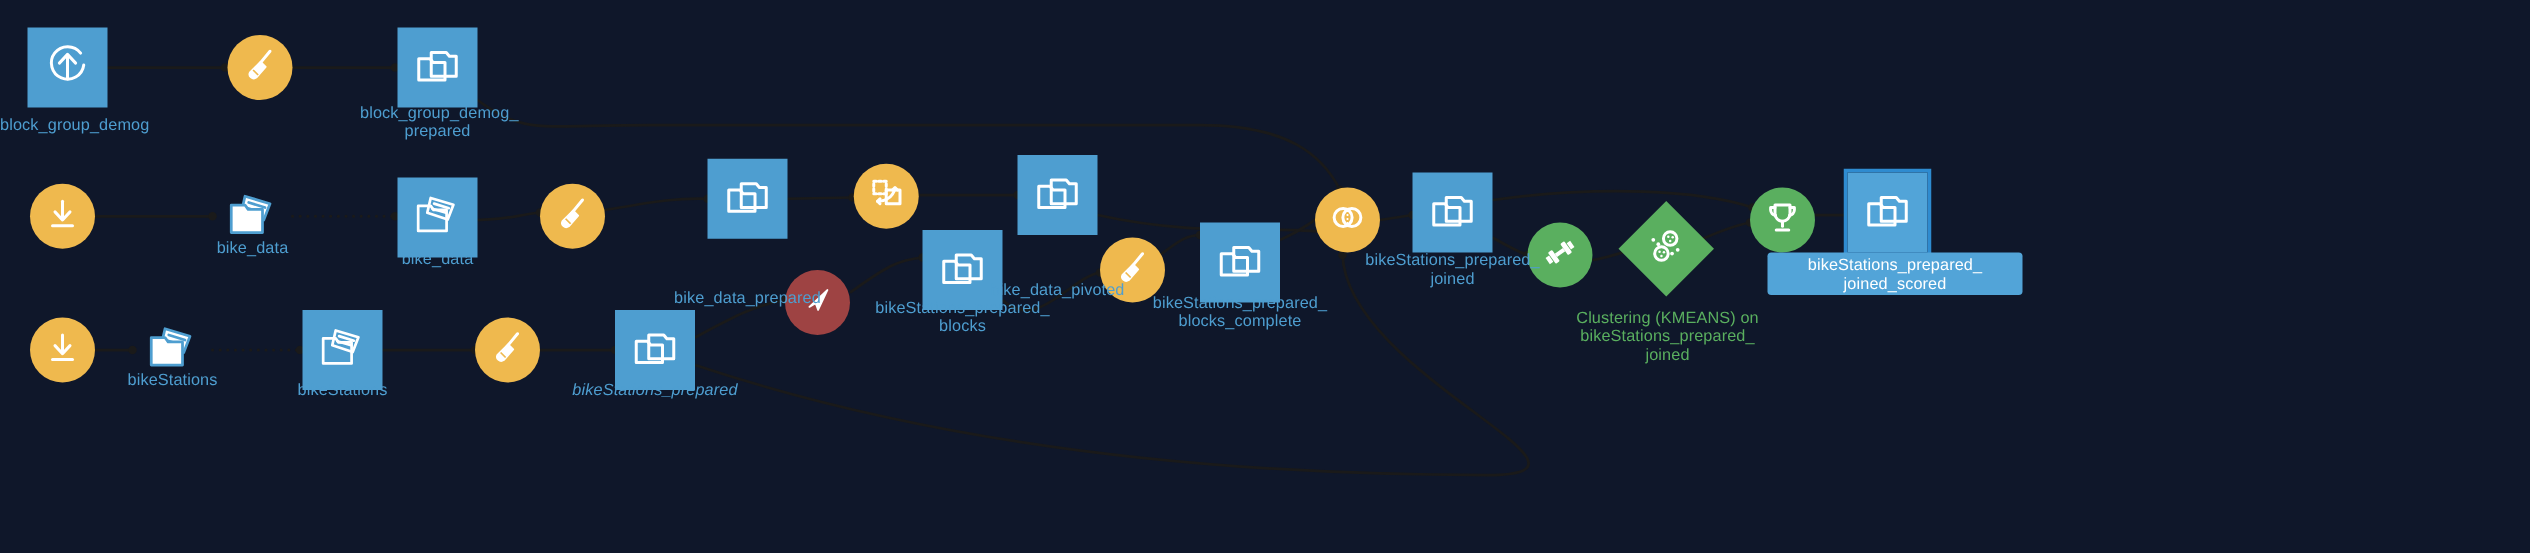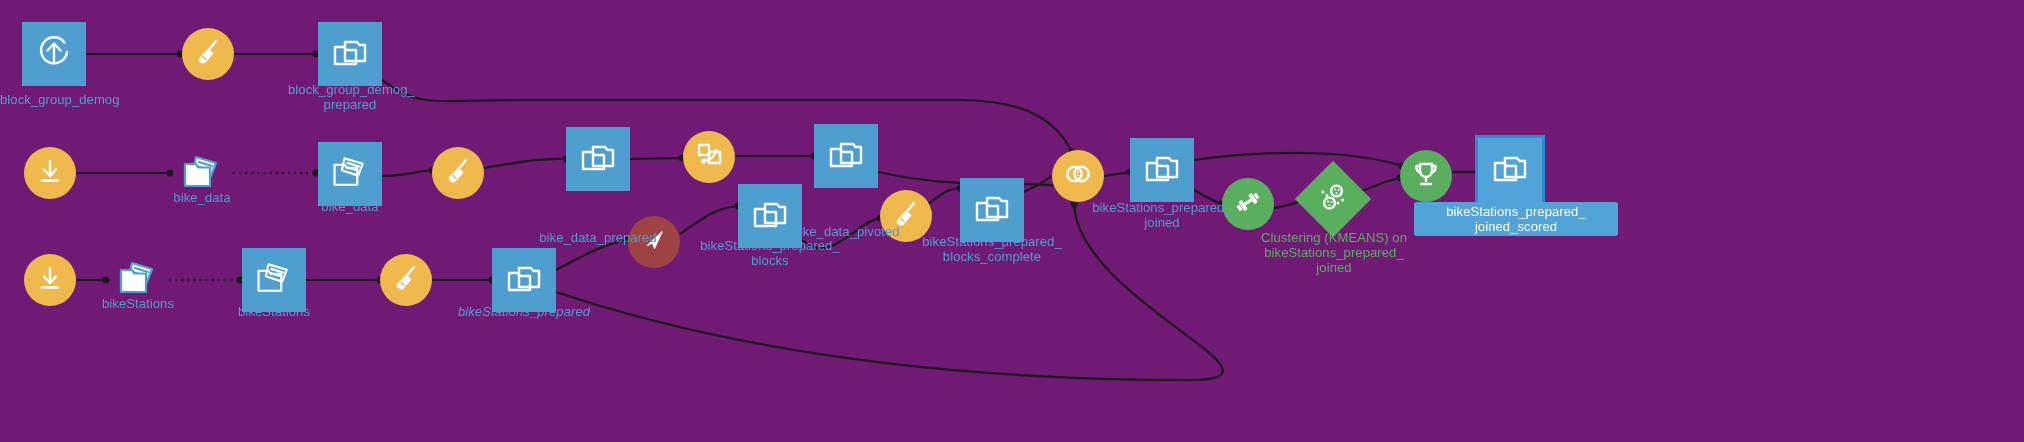--- a/index.html
+++ b/index.html
@@ -1,18 +1,18 @@
 <!DOCTYPE html>
 <html><head>
 <meta charset="utf-8">
 <style>
   html,body{margin:0;padding:0;background:#ffffff;}
   body{width:2024px;height:442px;overflow:hidden;
        font-family:"Liberation Sans","DejaVu Sans",sans-serif;}
-  #flow{position:relative;width:2024px;height:442px;background:#701a75;}
+  #flow{position:relative;width:2024px;height:442px;background:#0f172a;}
   svg.edges{position:absolute;left:0;top:0;width:2024px;height:442px;pointer-events:none;}
 
   .node{position:absolute;}
   
   .ds{width:64px;height:64px;background:#4e9ed0;display:flex;align-items:center;justify-content:center;}
   .ds.sel{outline:3px solid #2e8bd0;background:#52a4d8;}
   .ds svg{width:40px;height:40px;}
   
   .dsout{width:64px;height:64px;background:transparent;display:flex;align-items:center;justify-content:center;}
   .dsout svg{width:44px;height:44px;}
@@ -28,21 +28,21 @@
   .rc.deploy{background:#5aaf5f;}
   
   .mdl{width:54px;height:54px;background:#5aaf5f;transform:rotate(45deg);
        display:flex;align-items:center;justify-content:center;}
   .mdl .in{transform:rotate(-45deg);display:flex;align-items:center;justify-content:center;}
   .mdl svg{width:34px;height:34px;}
 
   
   .lbl{position:absolute;text-align:center;font-size:13px;line-height:15px;
        color:#4e9ed0;white-space:pre;letter-spacing:.1px;}
-  .lbl.green{color:#5aaf5f;}
+  .lbl.green{color:#5aaf5f;margin-top:16px;}
   .lbl.sel{color:#ffffff;background:#52a4d8;border-radius:3px;padding:2px 6px;}
 </style>
 </head>
 <body>
 
 <div id="flow">
   <svg class="edges">
       <defs></defs>
       <path d="M 86,54 L 180,54" fill="none" stroke="#1a1a1a" stroke-width="2.2"></path>
       <circle cx="180" cy="54" r="3.4" fill="#1a1a1a"></circle>

